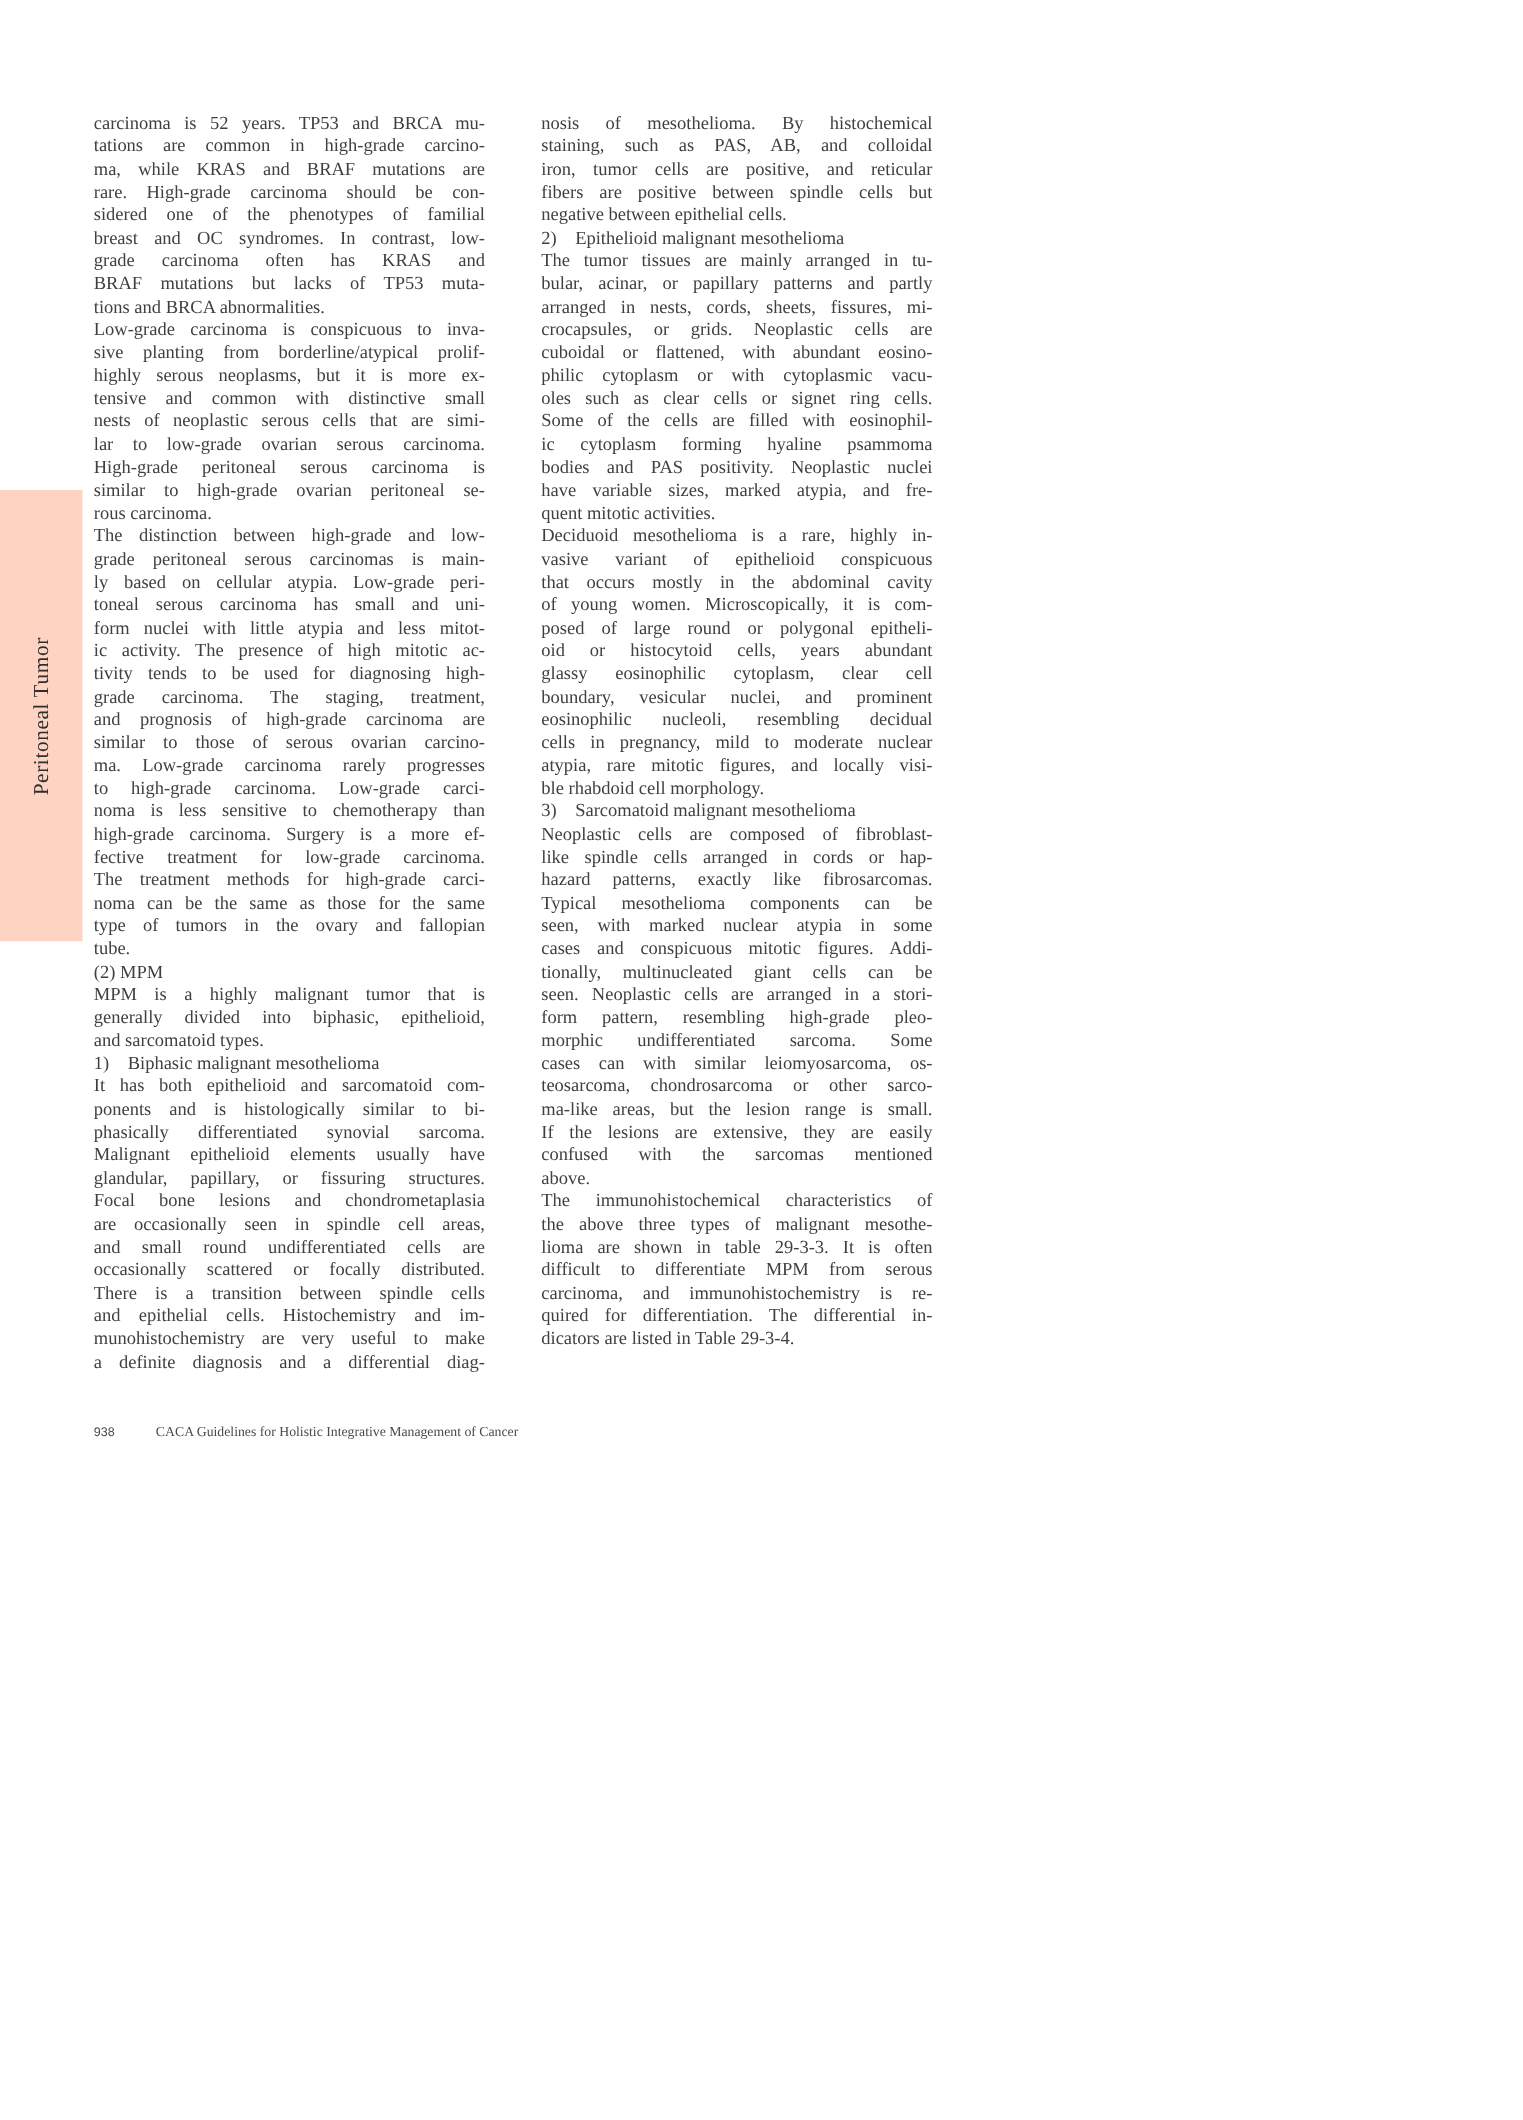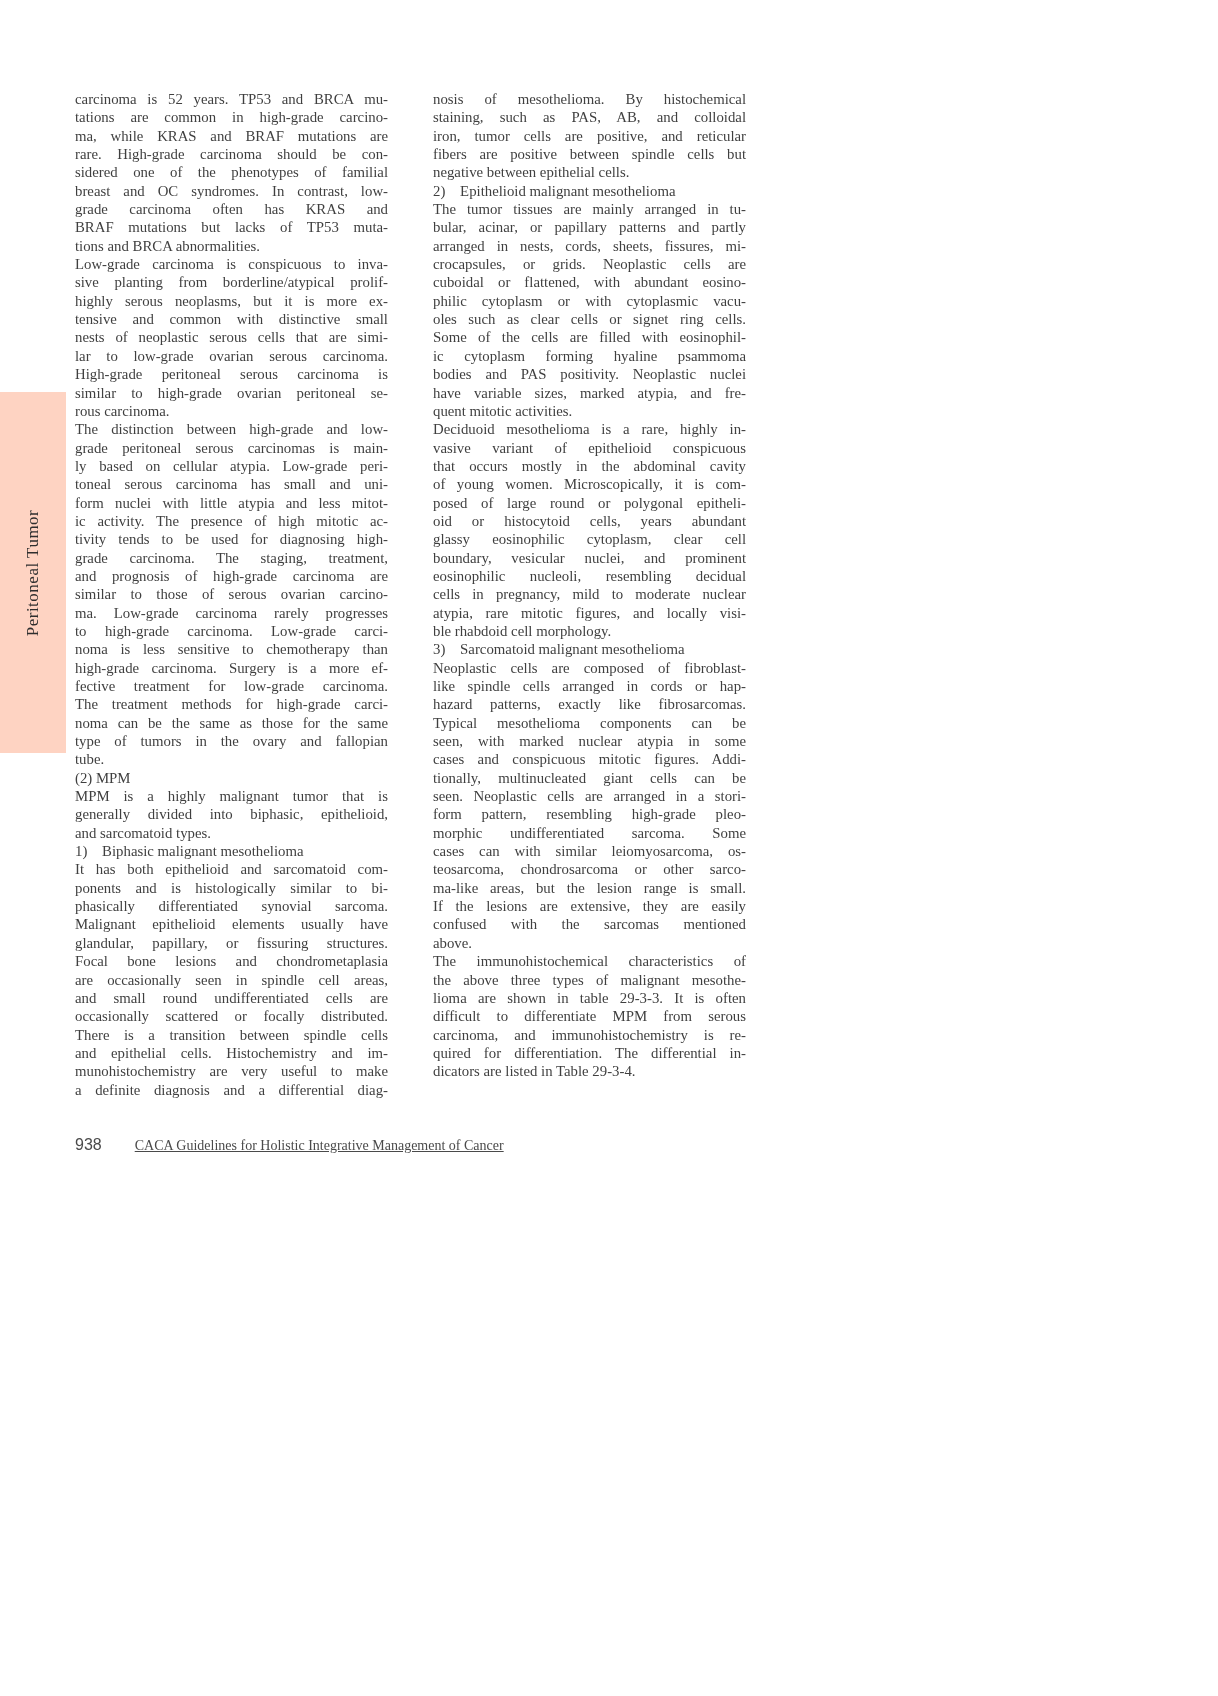--- a/index.html
+++ b/index.html
@@ -59,29 +59,28 @@
   .footer {
     position: absolute;
     left: 75px;
     top: 1135px;
     width: 700px;
     height: 20px;
     line-height: 20px;
   }
   .page-num {
     font-family: "Liberation Sans", sans-serif;
-    font-size: 16px;
+    font-size: 10px;
     color: #4a4a4a;
   }
   .book-title {
     font-family: "Liberation Serif", serif;
-    font-size: 14px;
+    font-size: 11px;
     color: #4a4a4a;
     margin-left: 29px;
-    text-decoration: underline;
   }
 </style>
 </head>
 <body>
 
 <div class="page">
 
   <div class="side-tab" style="background: rgb(254, 211, 194);">
     <span class="side-tab-label">Peritoneal Tumor</span>
   </div>

